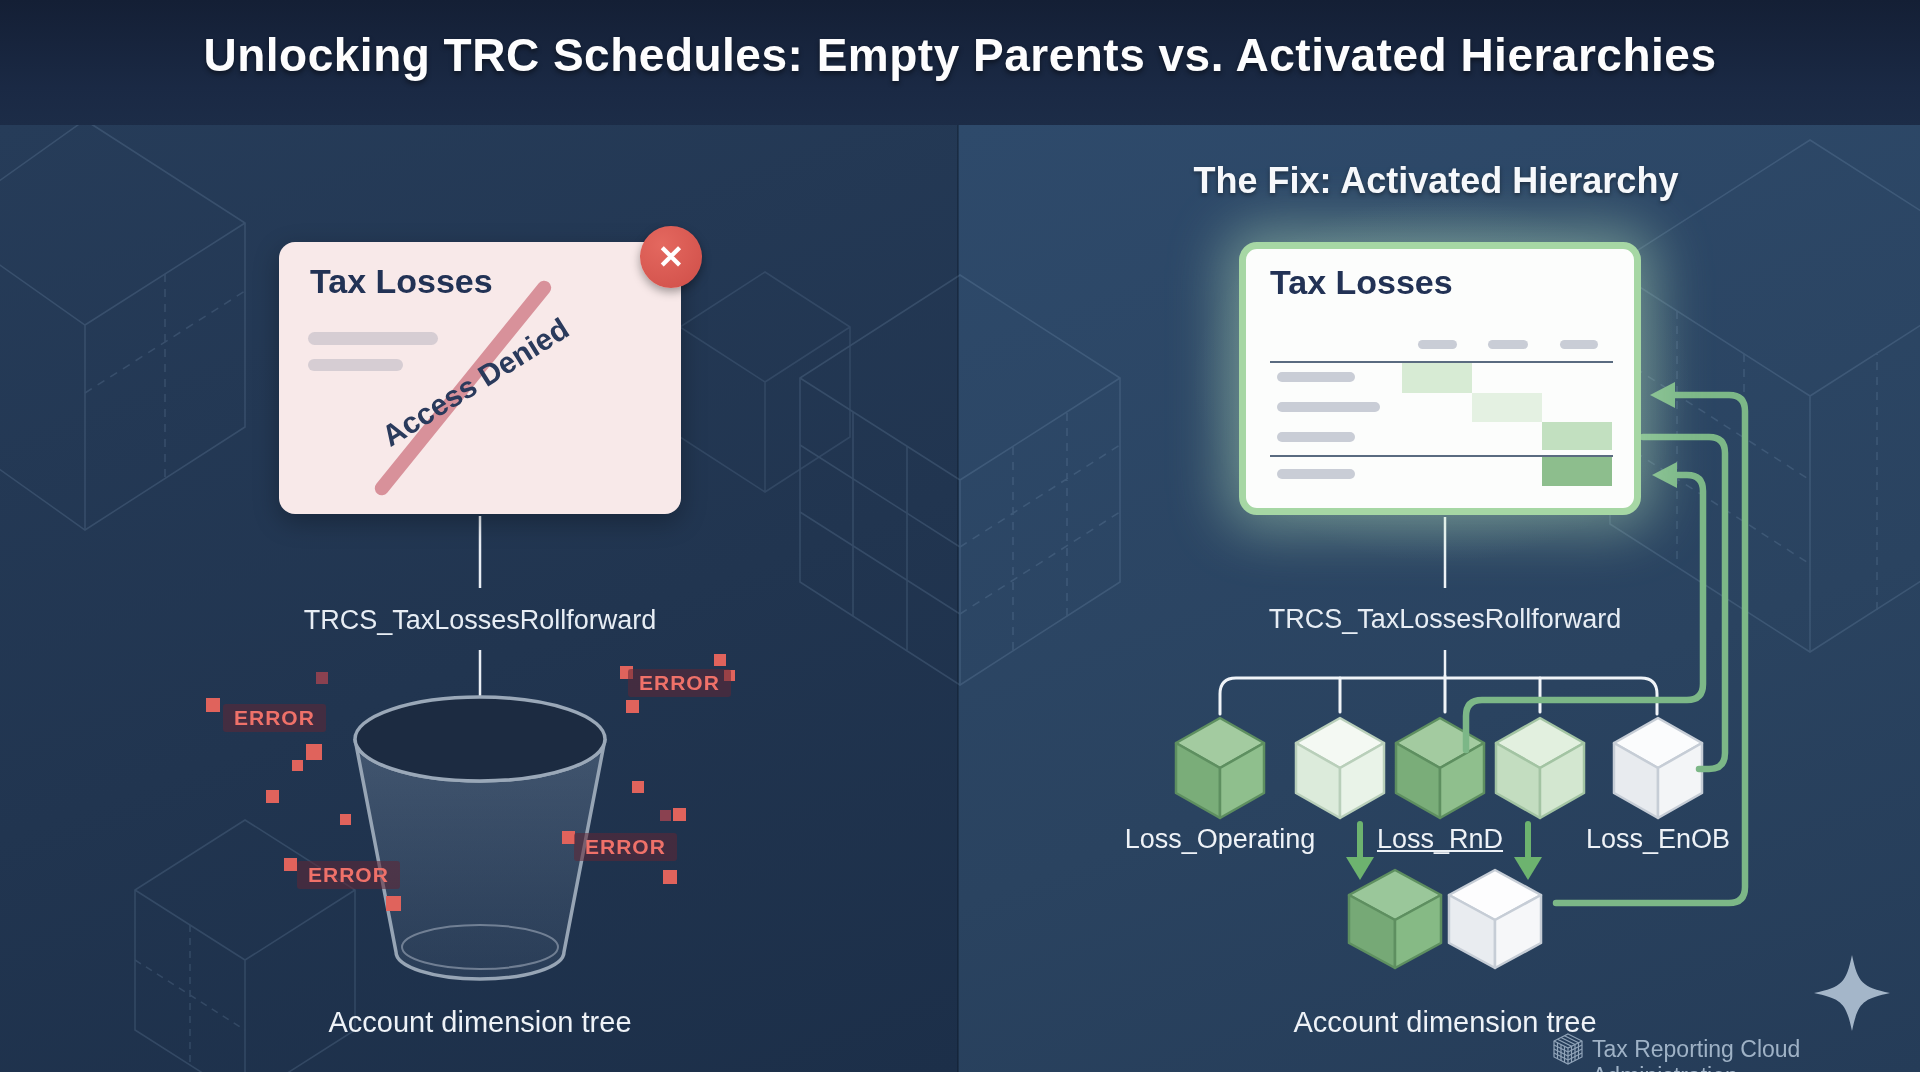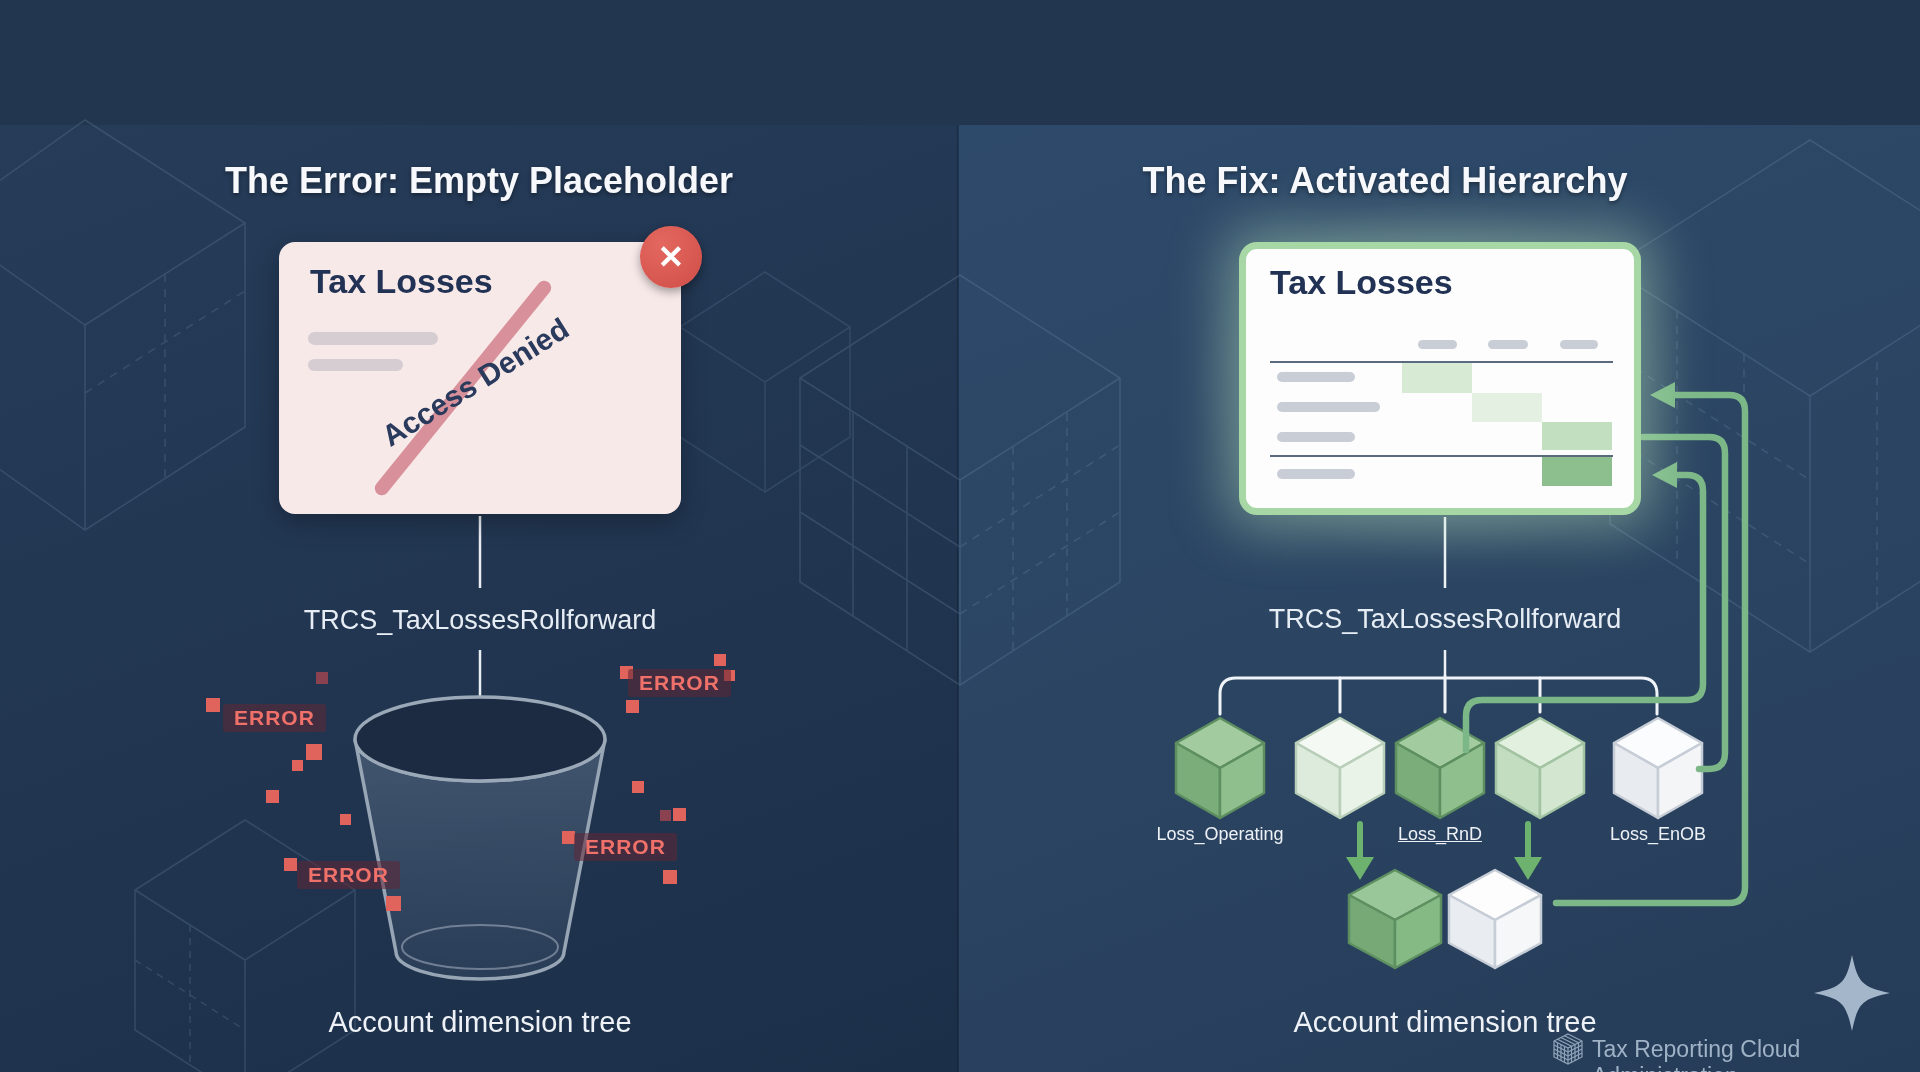--- a/index.html
+++ b/index.html
@@ -17,21 +17,21 @@
   .panel-left{position:absolute;left:0;top:125px;width:958px;height:947px;
     background:linear-gradient(160deg,#263c59 0%,#213550 55%,#1c2f49 100%);z-index:0;}
   .panel-right{position:absolute;left:958px;top:125px;width:962px;height:947px;
     background:linear-gradient(160deg,#2e4a6b 0%,#2a4360 60%,#253c58 100%);z-index:0;}
   .divider{position:absolute;left:957px;top:125px;width:2px;height:947px;
     background:rgba(10,20,35,.35);z-index:1;}
 
   .panel-heading{position:absolute;margin:0;text-align:center;color:#f6f8fb;
     font-size:36px;font-weight:700;text-shadow:0 2px 4px rgba(0,0,0,.4);z-index:6;}
   #left-heading{left:0;top:160px;width:958px;}
-  #right-heading{left:904px;top:160px;width:962px;}
+  #right-heading{left:955px;top:160px;width:962px;}
 
   svg.layer{position:absolute;left:0;top:0;z-index:3;}
   svg.bg{z-index:1;}
 
   
   .error-card{position:absolute;left:279px;top:242px;width:402px;height:272px;
     background:#f8e9e9;border-radius:16px;box-shadow:0 8px 26px rgba(0,0,0,.28);z-index:4;}
   .error-card .card-title{position:absolute;left:31px;top:20px;color:#223255;
     font-size:34px;font-weight:700;}
   .skel-bar{position:absolute;border-radius:8px;background:#d6cdd3;}
@@ -52,21 +52,21 @@
     box-shadow:0 0 55px 14px rgba(188,232,192,.45);z-index:4;}
   .fix-card .card-title{position:absolute;left:24px;top:14px;color:#223255;
     font-size:34px;font-weight:700;}
   .pill{position:absolute;border-radius:6px;background:#c9cdd6;}
   .hline{position:absolute;height:2px;background:#5a6b80;}
   .cell{position:absolute;}
 
   
   .node-label{position:absolute;text-align:center;color:#e7edf4;font-size:27px;z-index:6;}
   .caption{position:absolute;text-align:center;color:#eef2f7;font-size:29px;z-index:6;margin-top:18px;}
-  .cube-label{position:absolute;width:240px;text-align:center;color:#eef2f7;font-size:18px;z-index:6;}
+  .cube-label{position:absolute;width:240px;text-align:center;color:#eef2f7;font-size:27px;z-index:6;}
 
   
   .error-chip{position:absolute;padding:2px 11px;color:#ef7169;font-size:21px;font-weight:700;
     letter-spacing:1px;background:rgba(96,38,52,.55);border-radius:3px;z-index:6;}
   .err-sq{position:absolute;background:#e0635c;z-index:5;}
   .err-sq.dim{background:#8a4150;}
 
   
   .brand{position:absolute;left:1592px;top:1036px;color:#9fb2c6;font-size:23px;z-index:6;}
   .brand-icon{position:absolute;left:1552px;top:1032px;z-index:6;}
@@ -183,22 +183,24 @@
       <path d="M1556 903 H1729 Q1745 903 1745 887 V411 Q1745 395 1729 395 H1672"></path>
       <path d="M1643 437 H1709 Q1725 437 1725 453 V753 Q1725 769 1709 769 H1699"></path>
       <path d="M1466 750 V716 Q1466 700 1482 700 H1687 Q1703 700 1703 684 V491 Q1703 475 1687 475 H1674"></path>
     </g>
     <g fill="#7cb787">
       <polygon points="1650,395 1675,382 1675,408"></polygon>
       <polygon points="1652,475 1677,462 1677,488"></polygon>
     </g>
   </svg>
 
-
-  <h2 class="panel-heading" id="left-heading">The Error: Empty Placeholder</h2>
+  <div class="header">
+    <h1>Unlocking TRC Schedules: Empty Parents vs. Activated Hierarchies</h1>
+  </div>
+
   <h2 class="panel-heading" id="right-heading">The Fix: Activated Hierarchy</h2>
 
   <div class="error-card">
     <div class="card-title">Tax Losses</div>
     <div class="skel-bar" style="left:29px;top:90px;width:130px;height:13px;"></div>
     <div class="skel-bar" style="left:29px;top:117px;width:95px;height:12px;"></div>
     <div class="slash-stripe"></div>
     <div class="stamp">Access Denied</div>
   </div>
   <div class="denied-badge">✕</div>

